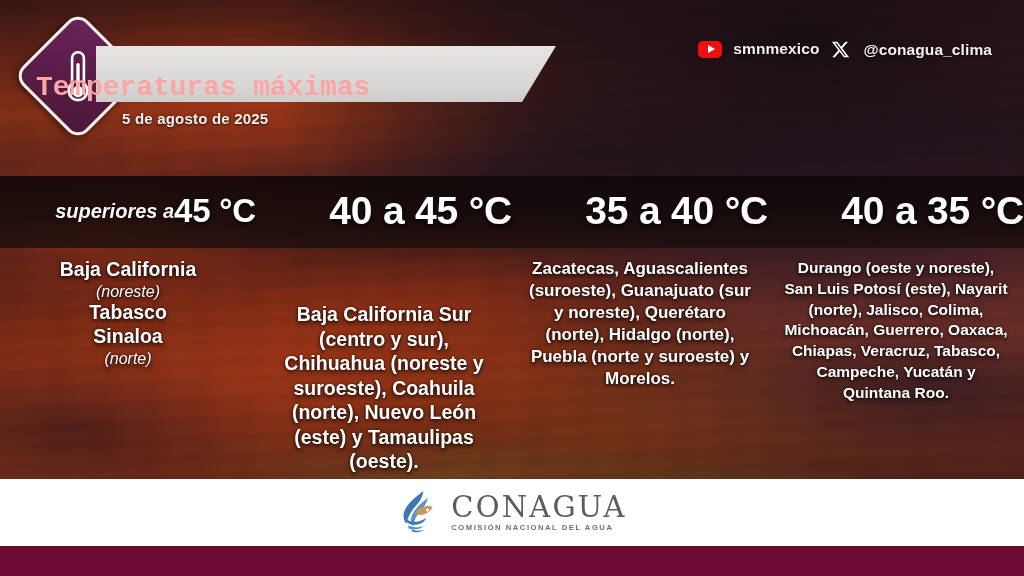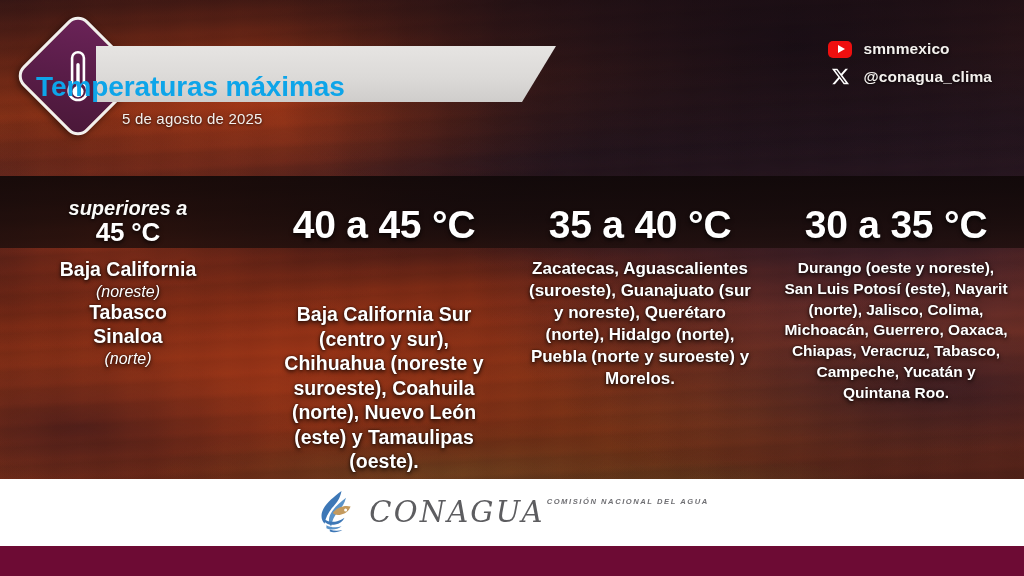--- a/index.html
+++ b/index.html
@@ -99,41 +99,41 @@
     position: absolute;
     left: 96px; top: 46px;
     width: 460px; height: 56px;
     background: linear-gradient(180deg, #e6e4e2 0%, #dcdad8 55%, #cfcdcb 100%);
     clip-path: polygon(0 0, 100% 0, calc(100% - 34px) 100%, 0 100%);
     box-shadow: 0 2px 6px rgba(0,0,0,.45);
   }
   .ribbon-title {
     position: absolute;
     left: 36px; top: 50%; transform: translateY(-52%);
-    font-family: Liberation Sans, sans-serif;
+    font-family: Liberation Mono, monospace;
     font-weight: 700;
     font-size: 28px;
     letter-spacing: -0.1px;
-    color: #0ea5e9;
+    color: #fca5a5;
     white-space: nowrap;
   }
   .date {
     position: absolute;
     left: 122px; top: 110px;
-    font-size: 15px; font-weight: 400;
+    font-size: 15px; font-weight: 700;
     color: #f3efec;
     letter-spacing: .2px;
     text-shadow: 0 1px 3px rgba(0,0,0,.75);
   }
 
   
   .socials {
     position: absolute;
     right: 32px; top: 40px;
-    display: flex; flex-direction: column; gap: 9px;
+    display: flex; flex-direction: row; gap: 9px;
     align-items: flex-start;
   }
   .social-row { display: flex; align-items: center; gap: 11px; }
   .social-ico { width: 24px; display:flex; align-items:center; justify-content:center; }
   .yt-ico {
     width: 24px; height: 17px;
     background: #ef0f0f;
     border-radius: 5px;
     display: flex; align-items: center; justify-content: center;
   }
@@ -152,32 +152,32 @@
 
   
   .ranges-strip {
     position: absolute;
     left: 0; top: 176px; width: 100%; height: 72px;
     background: linear-gradient(180deg, rgba(16,8,8,.90) 0%, rgba(22,11,10,.86) 60%, rgba(28,14,12,.80) 100%);
     display: flex;
   }
   .range-cell {
     flex: 0 0 25%;
-    display: flex; flex-direction: column;
+    display: flex; flex-direction: row;
     align-items: center; justify-content: flex-end;
     padding-bottom: 2px;
     text-align: right;
   }
   .range-pre {
     font-size: 20px; font-style: italic; font-weight: 700;
     color: #fbfaf8; line-height: 1.02;
     text-shadow: 0 1px 3px rgba(0,0,0,.8);
   }
   .range-main {
-    font-size: 26px; font-weight: 700; color: #ffffff;
+    font-size: 33px; font-weight: 700; color: #ffffff;
     line-height: 1.08; letter-spacing: -0.2px;
     text-shadow: 0 2px 4px rgba(0,0,0,.8);
     white-space: nowrap;
   }
   .range-main.solo { font-size: 39px; }
 
   
   .cols {
     position: absolute;
     left: 0; top: 248px; width: 100%; height: 231px;
@@ -200,21 +200,21 @@
   .c4 p { font-size: 17px; line-height: 1.30; }
 
   
   .footer-white {
     position: absolute;
     left: 0; top: 479px; width: 100%; height: 67px;
     background: #ffffff;
     display: flex; align-items: center; justify-content: center;
   }
   .logo { display: flex; align-items: center; gap: 10px; }
-  .logo-text { display: flex; flex-direction: row; gap: 2px; font-style: italic; }
+  .logo-text { display: flex; flex-direction: column; gap: 2px; }
   .logo-word {
     font-family: "DejaVu Serif", serif;
     font-size: 29px; font-weight: 400;
     letter-spacing: 2.2px; color: #5d5d60;
     line-height: 1;
   }
   .logo-sub {
     font-size: 7.6px; font-weight: 700;
     letter-spacing: 1.55px; color: #6f6f73;
     line-height: 1;
@@ -276,21 +276,21 @@
       <span class="range-pre">superiores a</span>
       <span class="range-main">45 °C</span>
     </div>
     <div class="range-cell">
       <span class="range-main solo">40 a 45 °C</span>
     </div>
     <div class="range-cell">
       <span class="range-main solo">35 a 40 °C</span>
     </div>
     <div class="range-cell">
-      <span class="range-main solo">30 a 35 °C</span>
+      <span class="range-main solo">40 a 35 °C</span>
     </div>
   </div>
 
   <div class="cols">
 
     <div class="col c1">
       <p>Baja California</p>
       <p class="sub">(noreste)</p>
       <p>Tabasco</p>
       <p>Sinaloa</p>

